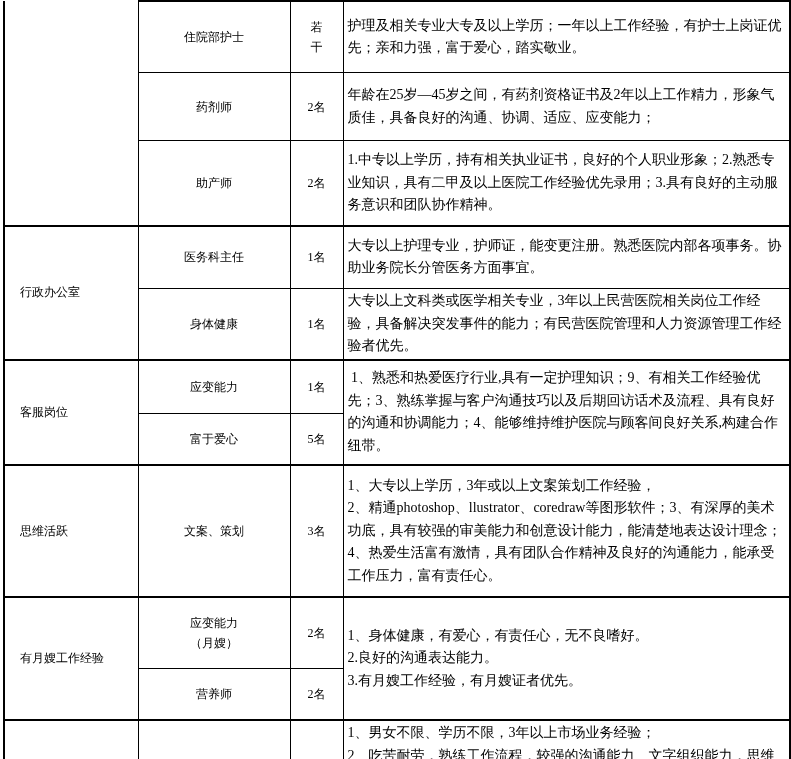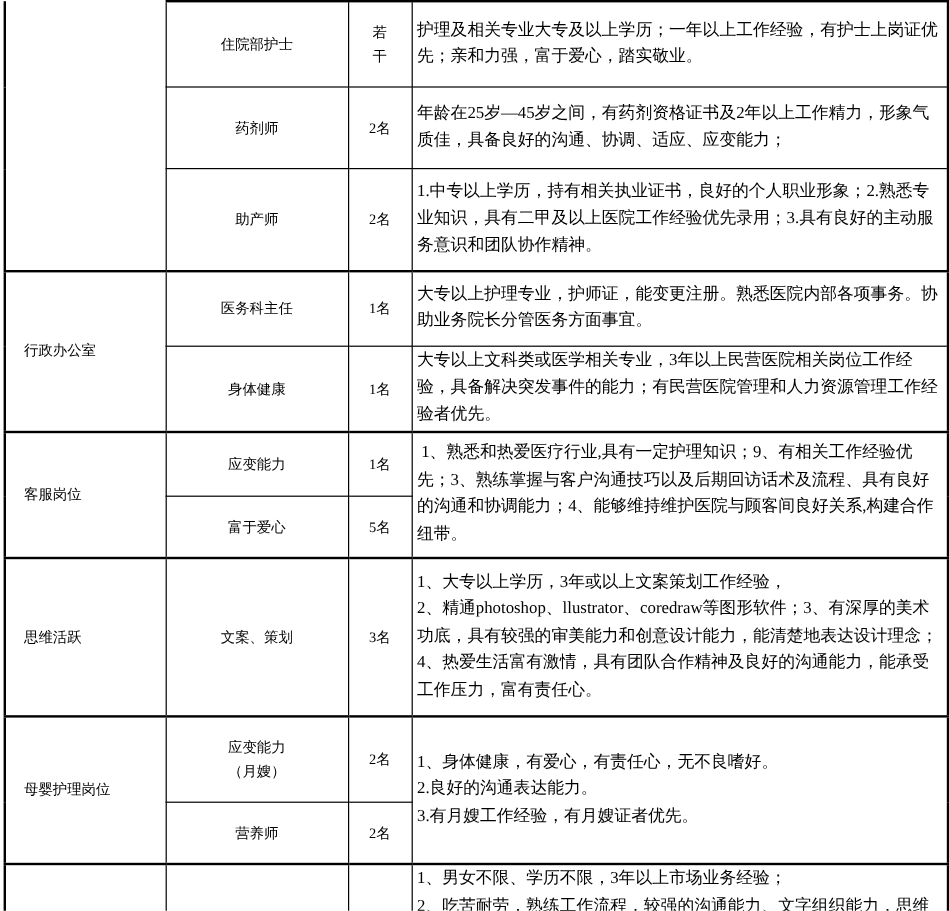--- a/index.html
+++ b/index.html
@@ -112,21 +112,21 @@
 
   <tr class="gs" style="height:132px">
     <td class="cat">思维活跃</td>
     <td class="pos">文案、策划</td>
     <td class="cnt">3名</td>
     <td class="req">1、大专以上学历，3年或以上文案策划工作经验，
 2、精通photoshop、llustrator、coredraw等图形软件；3、有深厚的美术功底，具有较强的审美能力和创意设计能力，能清楚地表达设计理念；4、热爱生活富有激情，具有团队合作精神及良好的沟通能力，能承受工作压力，富有责任心。</td>
   </tr>
 
   <tr class="gs" style="height:42px">
-    <td class="cat" rowspan="2">母婴护理岗位</td>
+    <td class="cat" rowspan="2">有月嫂工作经验</td>
     <td class="pos">应变能力
 （月嫂）</td>
     <td class="cnt">2名</td>
     <td class="req" rowspan="2">1、身体健康，有爱心，有责任心，无不良嗜好。
 2.良好的沟通表达能力。
 3.有月嫂工作经验，有月嫂证者优先。</td>
   </tr>
   <tr style="height:28px">
     <td class="pos">营养师</td>
     <td class="cnt">2名</td>

